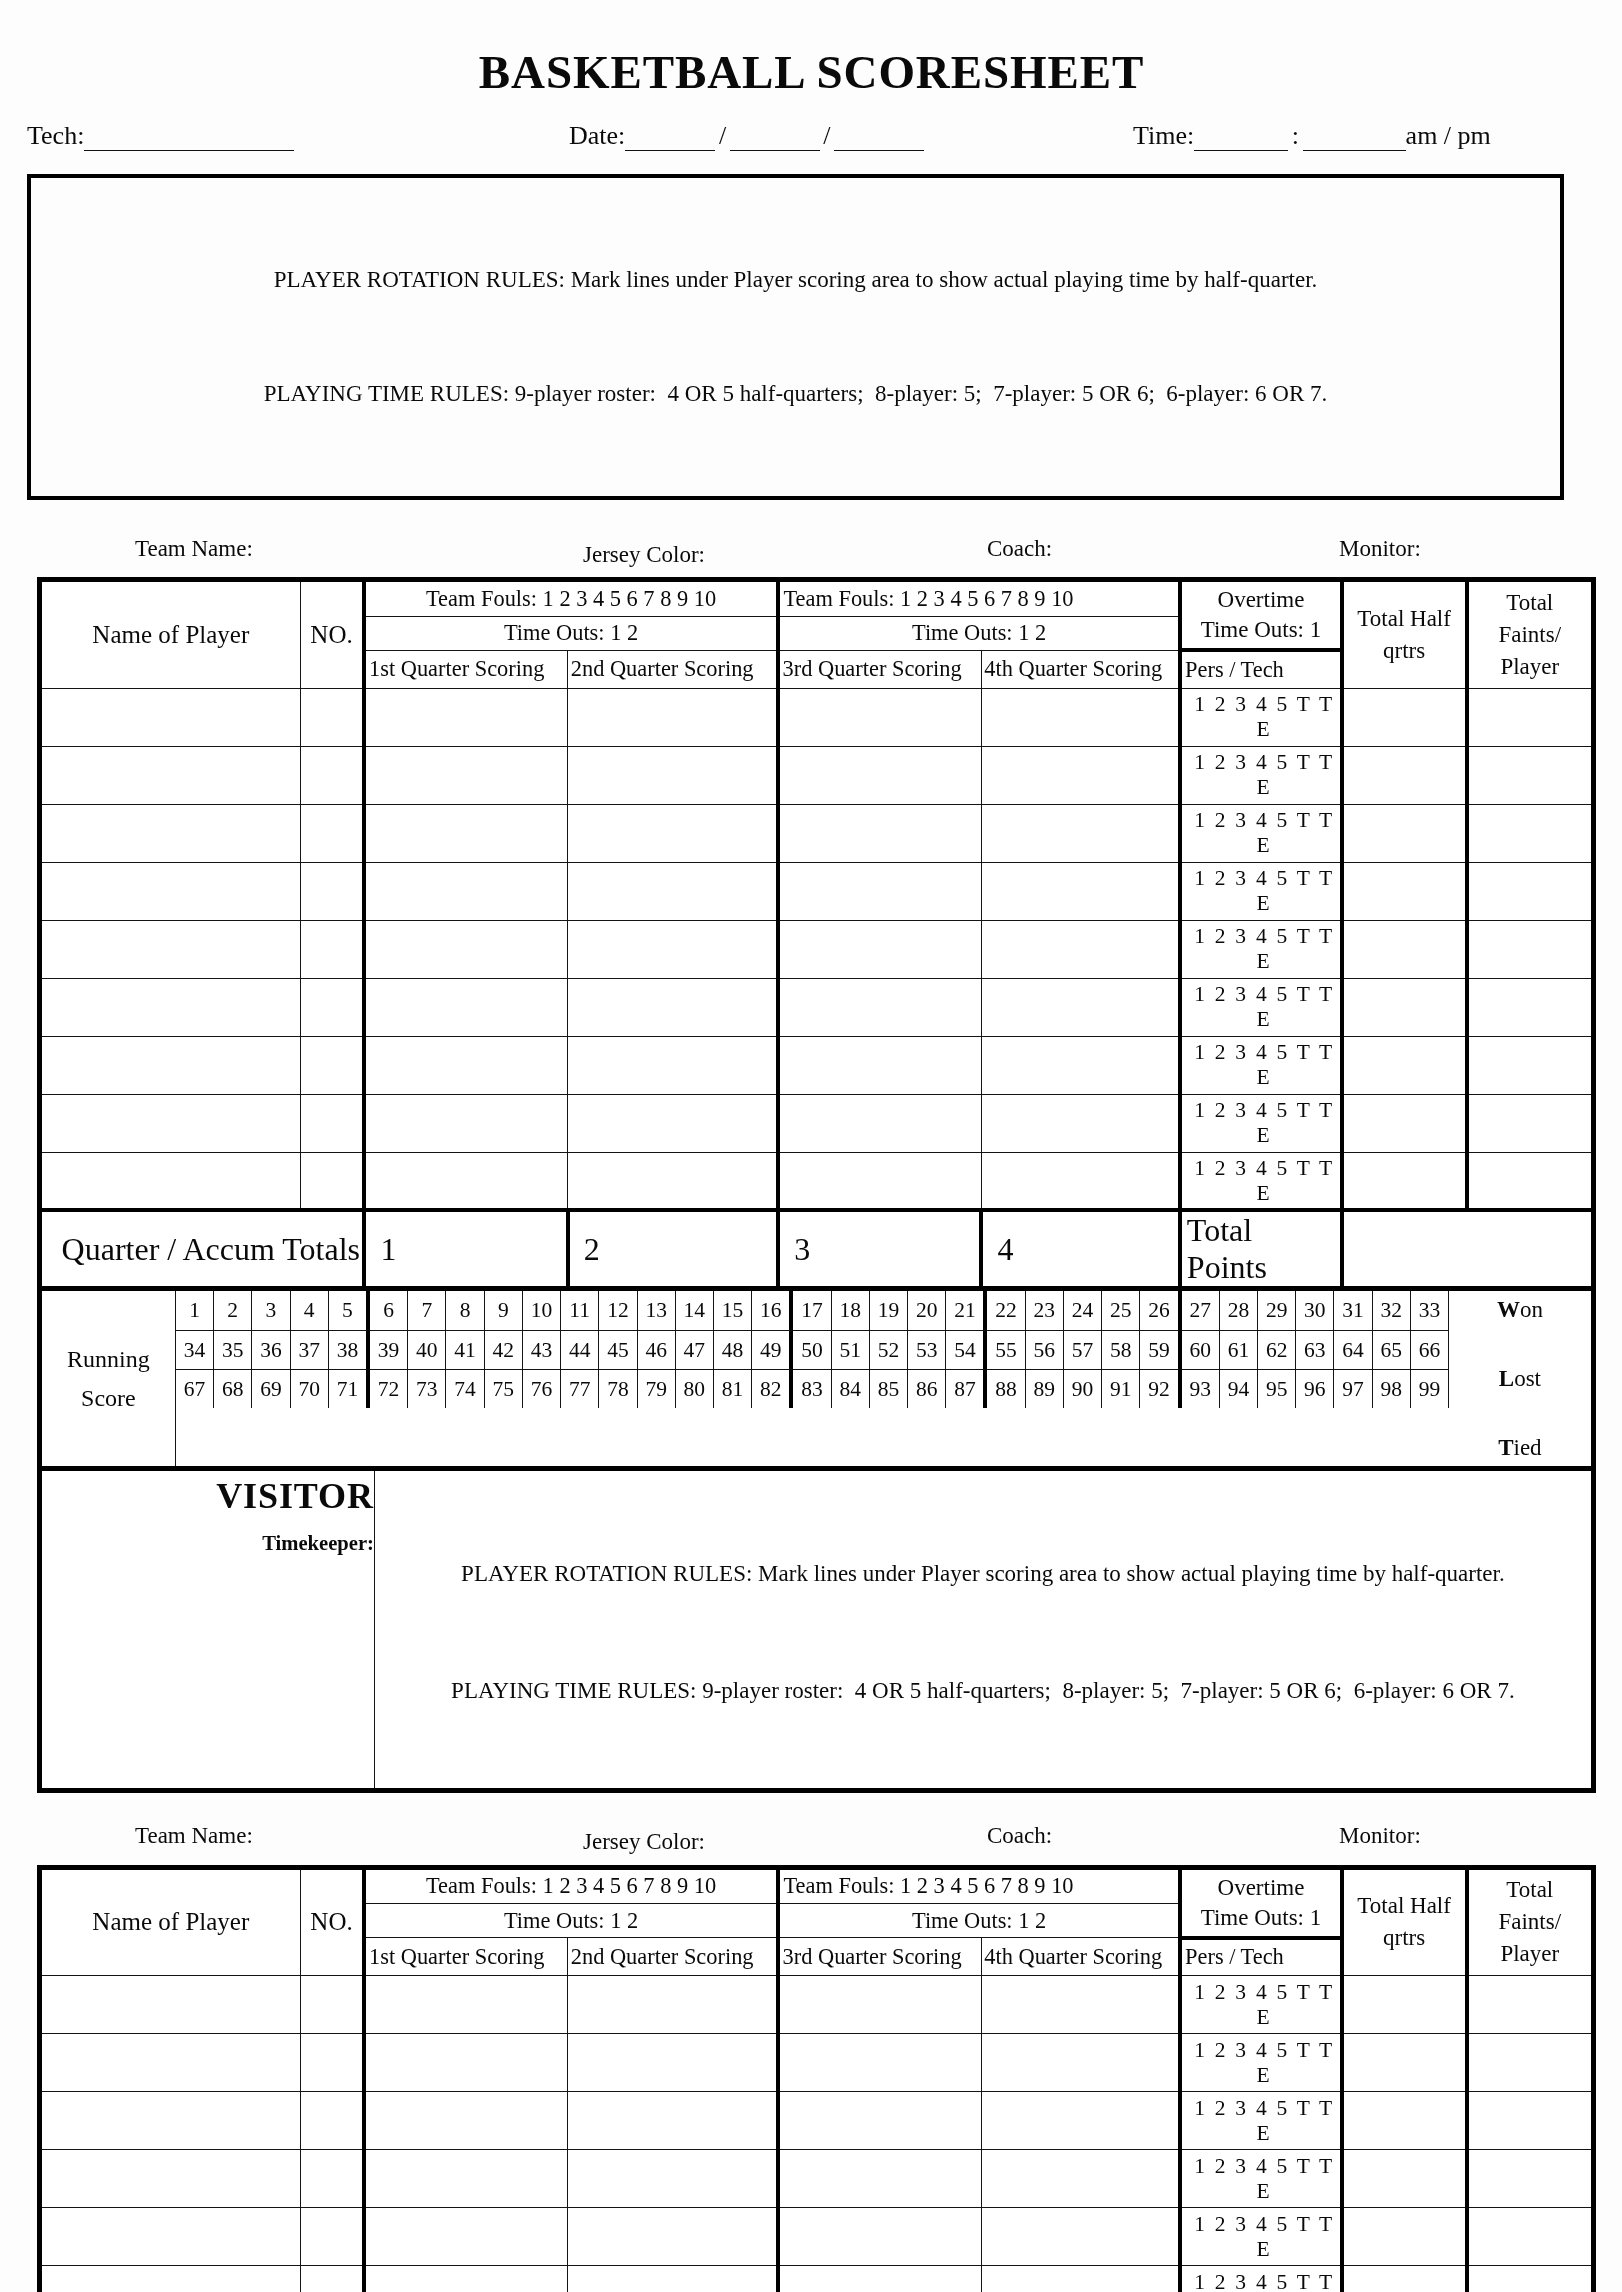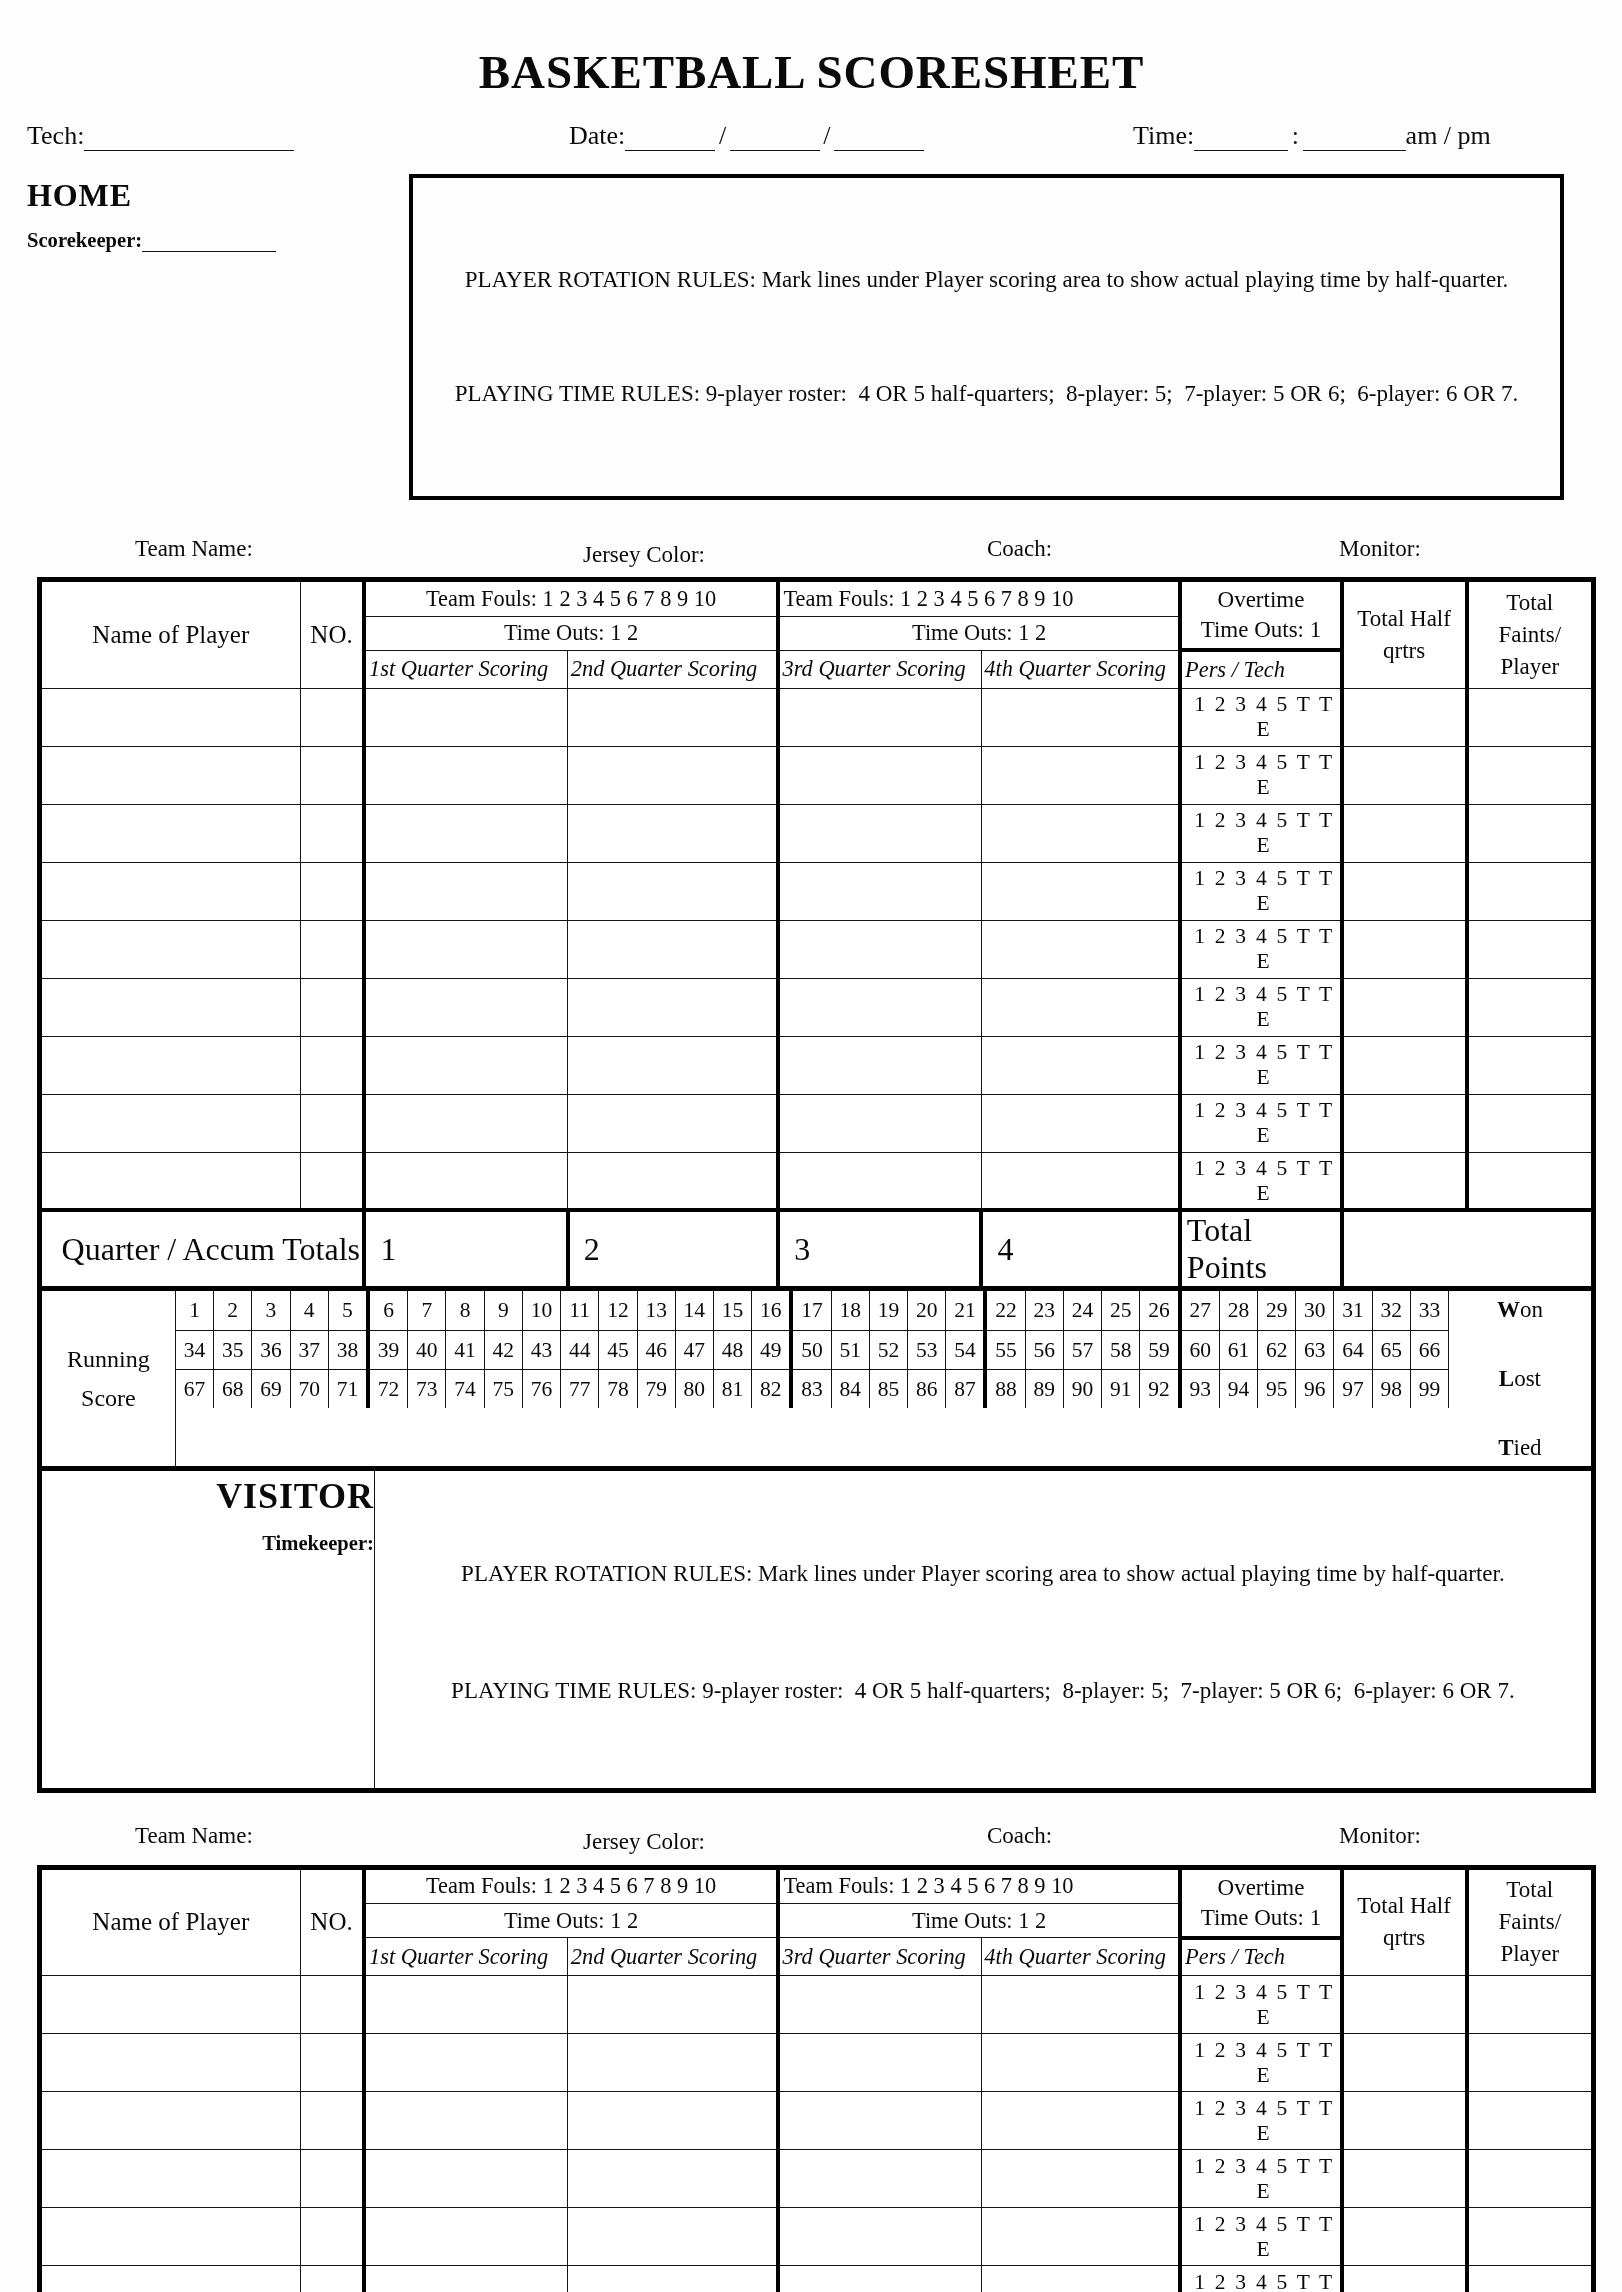--- a/index.html
+++ b/index.html
@@ -40,21 +40,21 @@
   col.c-q1{width:203px} col.c-q2{width:210px} col.c-q3{width:203px} col.c-q4{width:199px}
   col.c-ot{width:161px} col.c-thq{width:125px} col.c-tf{width:124px}
   .bl5 { border-left:4.5px solid #000 !important; }
   .bl0 { border-left:0 !important; } .br0 { border-right:0 !important; }
   tr.h1 > * { border-top:0 !important; }
   th.h-name, th.h-no { font-size:25px; font-weight:bold; text-align:center; }
   td.h-fouls { height:34px; font-size:22.4px; text-align:center; }
   td.h-fouls.la { text-align:left; padding-left:3.6px; }
   td.h-tout { height:34px; font-size:22.4px; text-align:center; }
   th.h-ot { font-size:23px; font-weight:bold; text-align:center; border-bottom:4.5px solid #000 !important; line-height:30px; }
-  td.h-q { height:38px; font-size:22.4px; text-align:left; padding-left:2.7px;font-style:italic; }
+  td.h-q { height:38px; font-size:22.4px; text-align:left; padding-left:2.7px; }
   th.h-thq, th.h-tf { font-size:23px; font-weight:bold; text-align:center; line-height:32px; padding:0 5.4px; }
   td.p-cell { height:58px; }
   td.p-fouls { font-size:21.5px; padding-left:5.4px; letter-spacing:0.9px; word-spacing:2.7px; text-align:center; }
   tr.totals td { border-top:4.5px solid #000 !important; border-bottom:0 !important; height:52px; font-size:32px; }
   td.t-label { font-weight:bold; padding-left:19.7px; }
   td.t-q { padding-left:14.3px; }
   td.t-tp { font-weight:bold; padding-left:4.5px; }
   
   .running-score { display:flex; border-top:5.4px solid #000; background:#fff; }
   .rs-label { width:134px; flex:none; border-right:1.8px solid #141414; display:flex; flex-direction:column;
@@ -89,26 +89,20 @@
     </span>
     <span class="meta-date">
       <span>Date:</span><span class="fill-line w100"></span><span class="sep">/</span><span class="fill-line w100"></span><span class="sep">/</span><span class="fill-line w100"></span>
     </span>
     <span class="meta-time">
       <span>Time:</span><span class="fill-line w105"></span><span class="sep">:</span><span class="fill-line w115"></span><span>am / pm</span>
     </span>
   </div>
 
   <div class="home-row">
-    <div class="team-block">
-      <div class="big">HOME</div>
-      <div class="official">
-        <span>Scorekeeper:</span><span class="fill-line w150"></span>
-      </div>
-    </div>
     <div class="rules-box">
       <div>PLAYER ROTATION RULES: Mark lines under Player scoring area to show actual playing time by half-quarter.</div>
       <div>PLAYING TIME RULES: 9-player roster:  4 OR 5 half-quarters;  8-player: 5;  7-player: 5 OR 6;  6-player: 6 OR 7.</div>
     </div>
   </div>
 
   <div class="team-info">
     <span class="ti-name">Team Name:</span>
     <span class="ti-jersey">Jersey Color:</span>
     <span class="ti-coach">Coach:</span>

